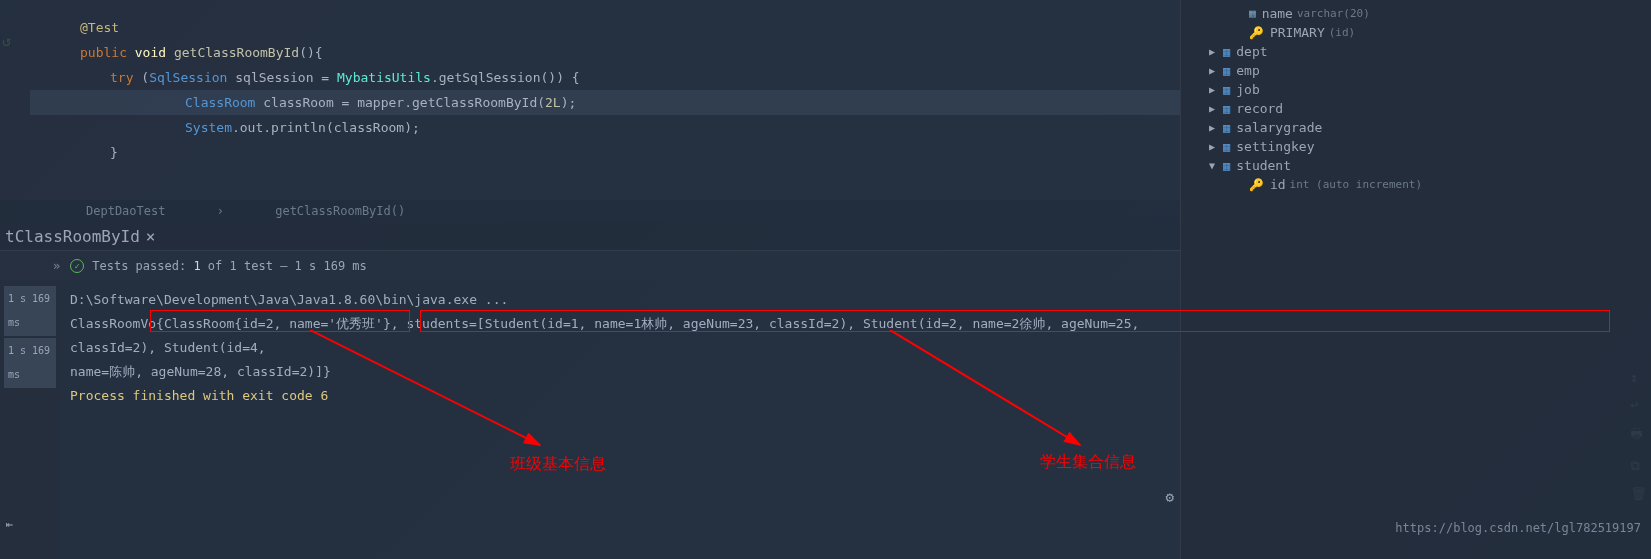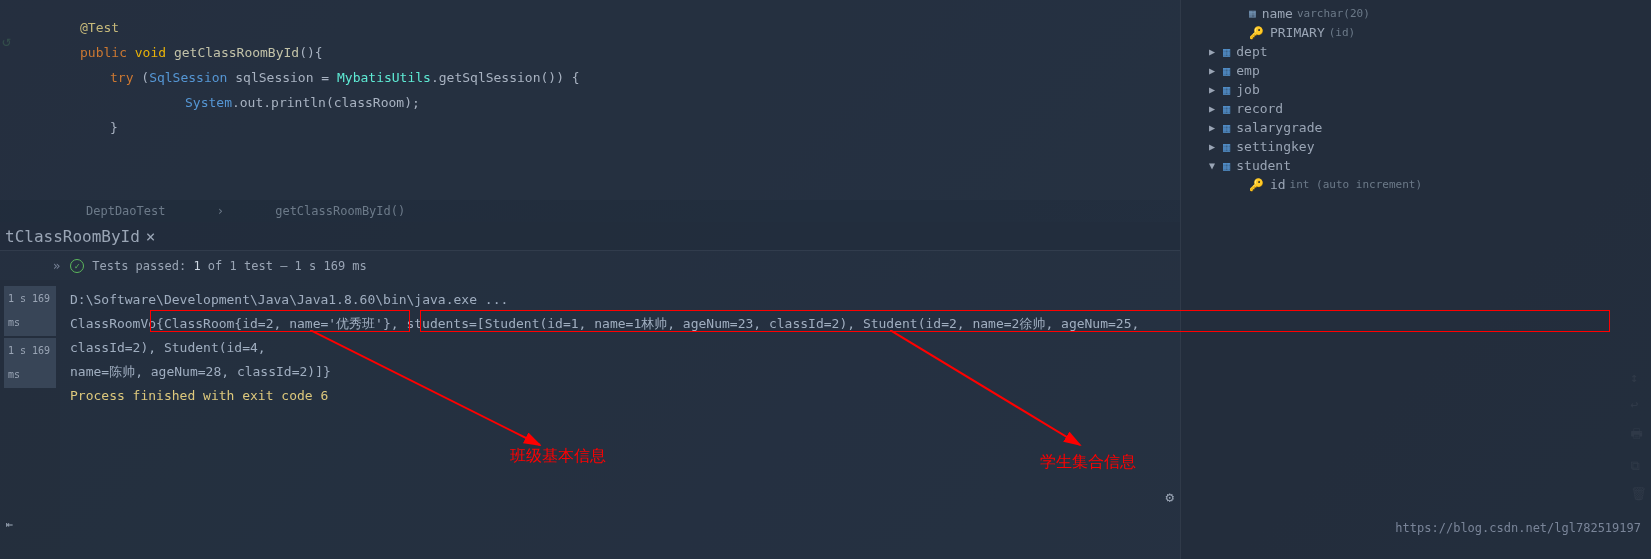--- a/index.html
+++ b/index.html
@@ -35,21 +35,21 @@
       background: rgba(40,50,65,0.7);
       font-size: 13px;
       line-height: 25px;
       position: relative;
     }
     .code-line { padding-left: 50px; }
     .indent-1 { padding-left: 80px; }
     .indent-3 { padding-left: 155px; }
     .annotation { color: #c5b87a; }
     .keyword-public { color: #cc7832; }
-    .keyword-void { color: #eab308; }
+    .keyword-void { color: #fef9c3; }
     .keyword-try { color: #cc7832; }
     .keyword-class { color: #cc7832; }
     .type-name { color: #5596d4; }
     .utils-name { color: #5eead4; }
     .var-name { color: #a8b2c1; }
     .method-name { color: #c2c2a8; }
     .sys { color: #5596d4; }
     .punct { color: #a8b2c1; }
     .breadcrumb {
       padding: 4px 50px;
@@ -223,20 +223,23 @@
 
     <div class="editor-area">
       <div class="code-line"><span class="annotation">@Test</span></div>
       <div class="code-line">
         <span class="keyword-public">public</span>
         <span class="keyword-void"> </span><span class="keyword-void">void</span>
         <span class="method-name"> </span><span class="method-name">getClassRoomById</span><span class="punct">(){</span>
       </div>
       <div class="indent-1">
         <span class="keyword-try">try</span><span class="punct"> (</span><span class="type-name">SqlSession</span><span class="var-name"> sqlSession = </span><span class="utils-name">MybatisUtils</span><span class="var-name">.getSqlSession()) {</span>
+      </div>
+      <div class="indent-3 cursor-line">
+        <span class="type-name">ClassRoom</span><span class="var-name"> classRoom = mapper.getClassRoomById(</span><span class="method-name">2L</span><span class="punct">);</span>
       </div>
       <div class="indent-3">
         <span class="sys">System</span><span class="var-name">.out.println(classRoom);</span>
       </div>
       <div class="indent-1"><span class="punct">}</span></div>
     </div>
 
     <div class="breadcrumb">
       <span>DeptDaoTest</span>
       <span>›</span>
@@ -281,21 +284,21 @@
         </svg>
         <svg class="arrow-svg" style="left:830px;top:50px" width="260" height="130">
           <defs>
               <marker id="ah2" markerWidth="10" markerHeight="10" refX="8" refY="3" orient="auto">
                 <polygon points="0 0, 9 3, 0 6" fill="#ff0000"></polygon>
               </marker>
             </defs>
           <line x1="0" y1="0" x2="190" y2="115" stroke="#ff0000" stroke-width="2" marker-end="url(#ah2)"></line>
         </svg>
 
-        <div class="annotation-label" style="left:450px;top:164px">班级基本信息</div>
+        <div class="annotation-label" style="left:450px;top:172px">班级基本信息</div>
         <div class="annotation-label" style="left:980px;top:170px">学生集合信息</div>
       </div>
     </div>
   </div>
 
   <div class="right-panel">
     <div class="db-item level-3">
       <span class="col-icon">▦</span>
       <span>name</span>
       <span class="type-hint">varchar(20)</span>

